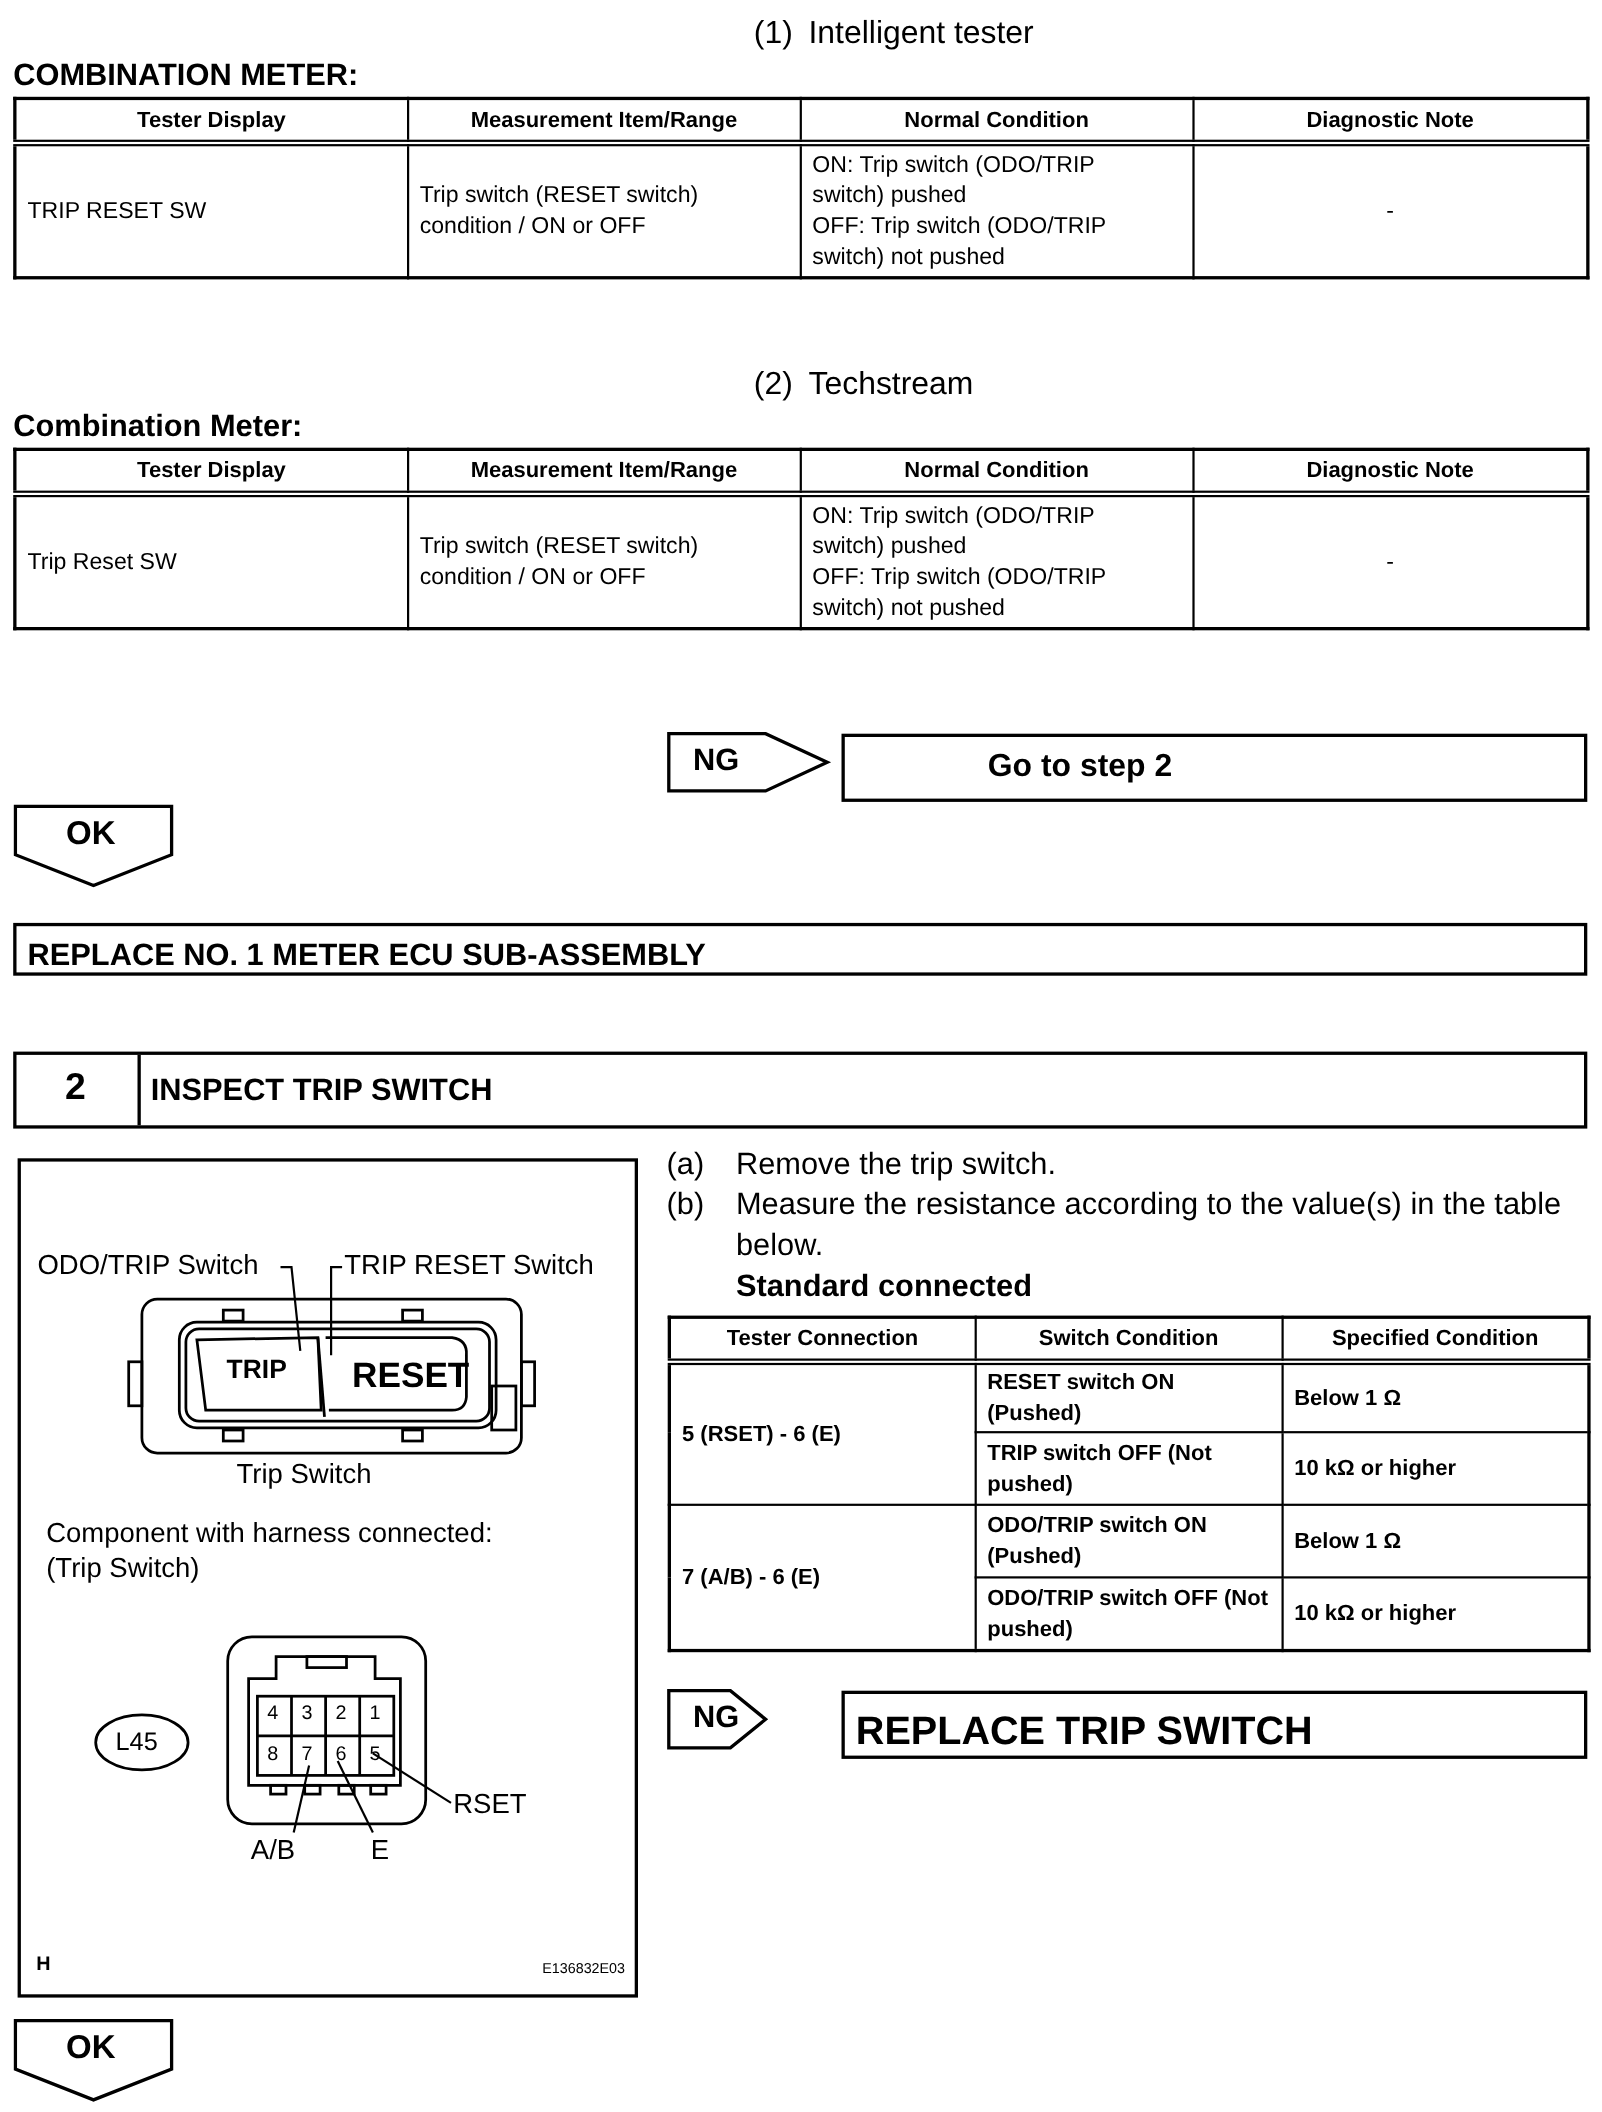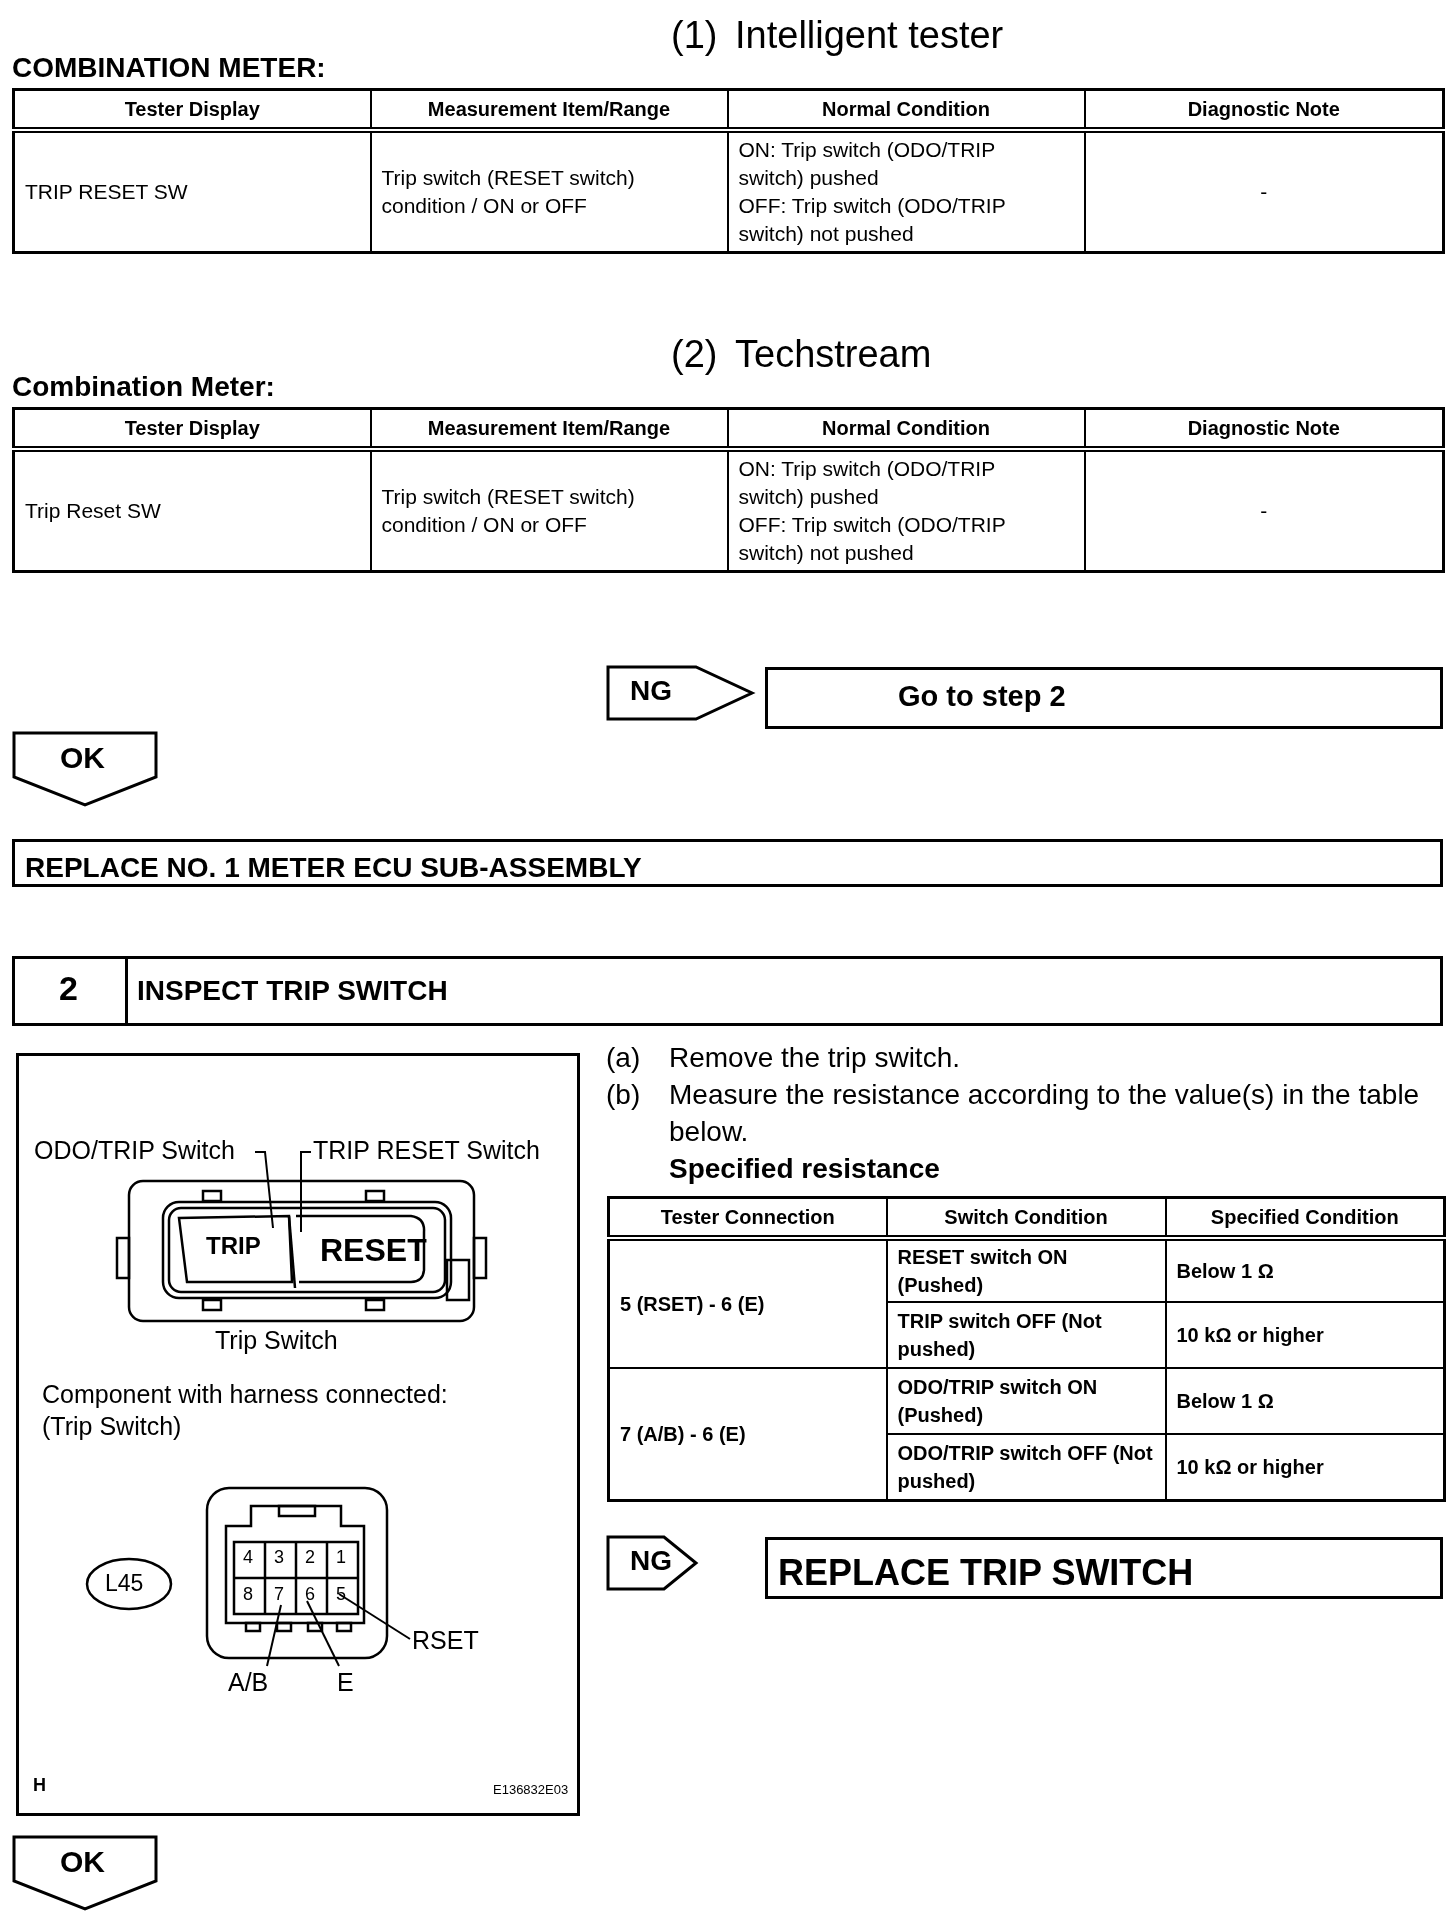--- a/index.html
+++ b/index.html
@@ -1,19 +1,19 @@
 <!DOCTYPE html>
 <html><head>
 <meta charset="utf-8">
 <style>
   html, body { margin:0; padding:0; background:#fff; }
   body { width:1456px; height:1920px; position:relative; overflow:hidden;
          font-family:"Liberation Sans", sans-serif; color:#000; }
   .abs { position:absolute; }
-  .subhead { font-size:38px; }
+  .subhead { font-size:29px;text-align:center; }
   .subhead .num { display:inline-block; width:64px; }
   .section-title { font-size:28px; font-weight:bold; }
   table.dt { position:absolute; border-collapse:collapse; table-layout:fixed; }
   table.dt td, table.dt th { border:2px solid #000; padding:2px 10px; vertical-align:middle; }
   table.dt { border:3px solid #000; }
   table.dt th { font-weight:bold; font-size:20px; text-align:center; height:36px; padding:0 6px; }
   table.dt thead tr { border-bottom:6px double #000; }
   table.dt td { font-size:21px; line-height:28px; }
   table.dt td.c { text-align:center; }
   table.dt td.b { font-weight:bold; font-size:20px; }
@@ -195,21 +195,21 @@
 
 <div class="steps" style="left:606px;top:1039px;width:840px;">
   <div style="position:relative;">
     <span class="lbl">(a)</span>
     <span class="txt">Remove the trip switch.</span>
   </div>
   <div style="position:relative;">
     <span class="lbl">(b)</span>
     <span class="txt">Measure the resistance according to the value(s) in the table below.</span>
   </div>
-  <div style="position:relative;font-weight:bold;margin-left:63px;">Specified resistance</div>
+  <div style="position:relative;font-weight:bold;margin-left:63px;">Standard connected</div>
 </div>
 
 <table class="dt" style="left:607px;top:1196px;width:836px;">
   <colgroup>
       <col style="width:278px">
       <col style="width:279px">
       <col style="width:279px">
     </colgroup>
   <thead>
       <tr>

